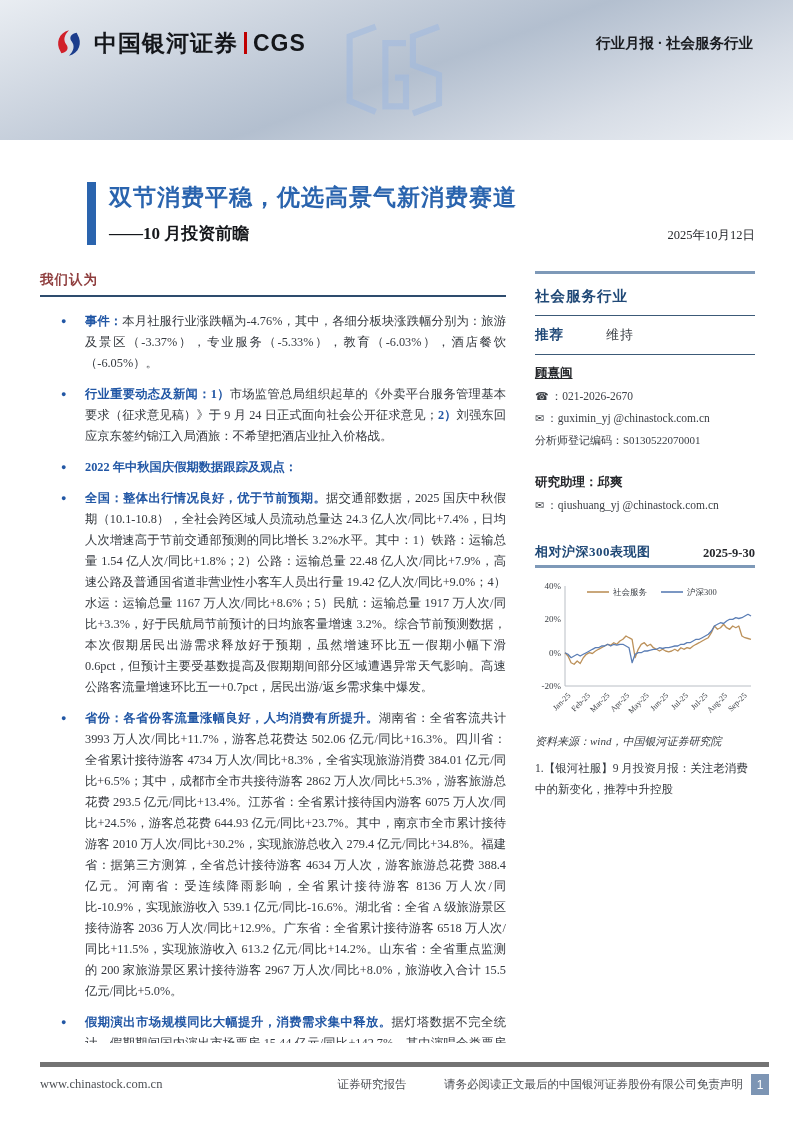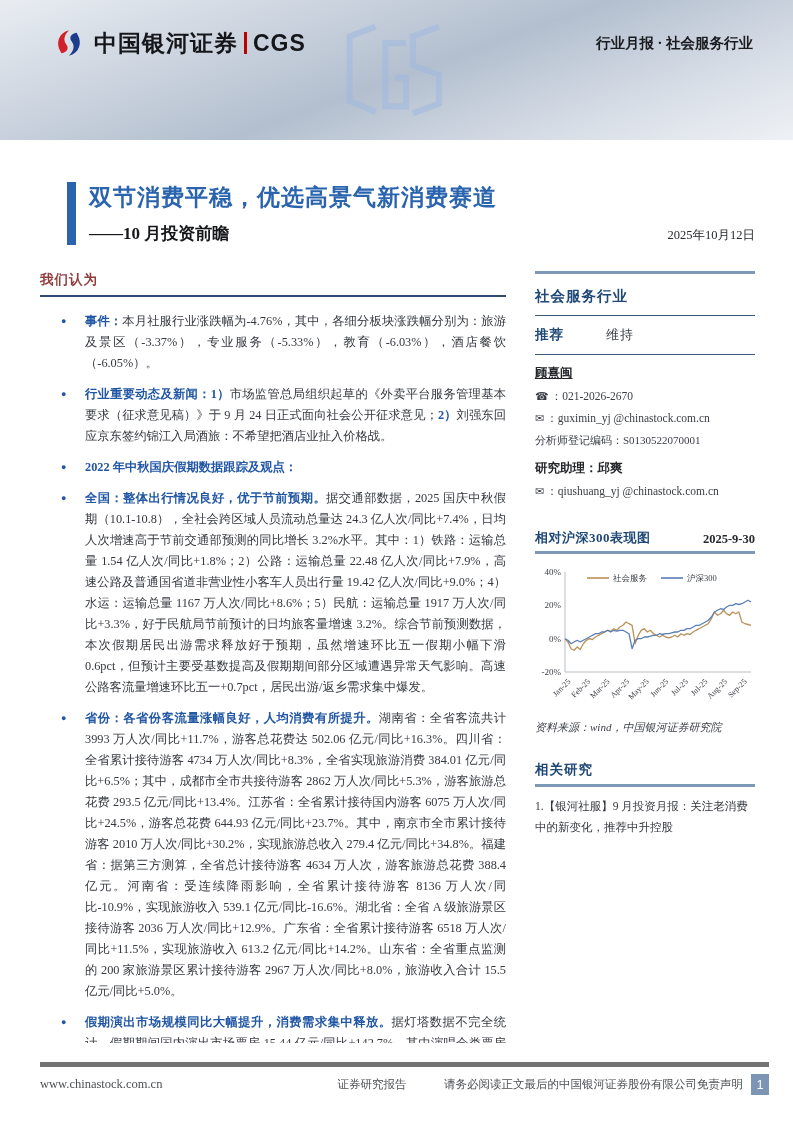--- a/index.html
+++ b/index.html
@@ -12,21 +12,21 @@
   .brand{position:absolute;left:52px;top:26px;display:flex;align-items:center;
          font-family:"Liberation Sans","DejaVu Sans",sans-serif;}
   .brand svg{display:block;}
   .brand-cn{font-size:23px;font-weight:bold;color:#14161a;margin-left:8px;letter-spacing:1px;}
   .brand-sep{width:3px;height:22px;background:#c00000;margin:0 6px;}
   .brand-en{font-size:23px;font-weight:bold;color:#14161a;letter-spacing:1px;}
   .header-label{position:absolute;right:40px;top:34px;font-size:14.5px;font-weight:bold;color:#1a1c20;}
   .watermark{position:absolute;left:340px;top:6px;opacity:0.55;}
 
   
-  .title-block{display:flex;margin:42px 38px 0 37px;padding-left:30px;}
+  .title-block{display:flex;margin:42px 38px 0 57px;padding-left:30px;}
   .title-bar{flex:0 0 9px;background:#2a64ae;margin-right:13px;}
   .title-texts{flex:1;position:relative;padding-top:2px;}
   .report-title{margin:0;font-size:23px;line-height:1.25;color:#2a64ae;font-weight:bold;letter-spacing:1px;}
   .subtitle-row{display:flex;align-items:flex-end;justify-content:space-between;margin-top:9px;}
   .report-subtitle{margin:0;font-size:17px;font-weight:bold;color:#15171b;}
   .report-date{font-size:12.5px;color:#26282c;padding-bottom:1px;}
 
   
   .main{display:flex;gap:29px;padding:26px 38px 0 40px;height:772px;overflow:hidden;box-sizing:content-box;}
   .col-left{flex:0 0 466px;width:466px;}
@@ -45,21 +45,21 @@
                border-bottom:1px solid #3c5a78;}
   .sb-rating{display:flex;align-items:center;padding:10px 0;border-bottom:1px solid #3c5a78;}
   .sb-rating-label{font-size:13.5px;font-weight:bold;color:#1f4876;letter-spacing:1px;}
   .sb-rating-value{font-size:13px;color:#3a3e44;margin-left:42px;letter-spacing:1px;}
   .sb-h{font-size:13.5px;font-weight:bold;color:#1f4876;letter-spacing:1px;margin-top:13px;
         padding-bottom:5px;border-bottom:3px solid #7e99b8;}
   .sb-name{font-size:12.5px;font-weight:bold;color:#24262a;margin-top:10px;text-decoration:underline;}
   .sb-line{font-size:11.5px;color:#3a3e44;margin-top:7px;}
   .sb-line .ico{font-size:11px;color:#3a3e44;margin-right:2px;}
   .sb-license{font-size:11px;color:#3a3e44;margin-top:7px;}
-  .sb-assistant{font-size:12.5px;font-weight:bold;color:#24262a;margin-top:12px;}
+  .sb-assistant{font-size:12.5px;font-weight:bold;color:#24262a;margin-top:26px;}
   .chart-head{display:flex;justify-content:space-between;align-items:flex-end;margin-top:30px;
               padding-bottom:4px;border-bottom:3px solid #7e99b8;}
   .chart-title{font-size:13px;font-weight:bold;color:#1f4876;letter-spacing:0.5px;}
   .chart-date{font-size:12.5px;color:#26282c;font-weight:600;}
   .chart-wrap{margin-top:6px;}
   .chart-source{font-size:11px;font-style:italic;color:#3a3e44;margin-top:4px;}
   .related-head{font-size:13.5px;font-weight:bold;color:#1f4876;letter-spacing:1px;margin-top:26px;
                 padding-bottom:5px;border-bottom:3px solid #7e99b8;}
   .related-item{font-size:11.5px;color:#34383e;line-height:1.85;margin-top:9px;}
 
@@ -190,21 +190,20 @@
             <line x1="52" y1="18" x2="74" y2="18" stroke="#bc915a" stroke-width="1.6"></line>
             <text x="78" y="21" font-size="8.5" fill="#3a3e44" font-family="Liberation Serif,serif">社会服务</text>
             <line x1="126" y1="18" x2="148" y2="18" stroke="#5b7eb5" stroke-width="1.6"></line>
             <text x="152" y="21" font-size="8.5" fill="#3a3e44" font-family="Liberation Serif,serif">沪深300</text>
             <polyline points="30.0,78.7 33.0,82.0 36.1,88.7 39.1,90.3 42.2,87.0 45.2,89.5 48.3,83.7 51.3,80.3 54.4,78.7 57.4,79.5 60.5,77.0 63.5,75.3 66.6,73.7 69.6,72.0 72.7,70.3 75.7,71.2 78.8,68.7 81.8,70.3 84.9,67.0 87.9,65.3 91.0,62.0 94.0,63.7 97.1,65.3 100.1,83.7 103.2,75.3 106.2,70.3 109.3,68.7 112.3,72.0 115.4,70.3 118.4,73.7 121.5,75.3 124.5,77.0 127.6,75.3 130.6,77.0 133.7,77.8 136.7,77.0 139.8,75.3 142.8,77.0 145.9,73.7 148.9,75.3 152.0,73.7 155.0,74.5 158.1,72.0 161.1,70.3 164.2,68.7 167.2,67.0 170.3,65.3 173.3,63.7 176.4,58.7 179.4,52.0 182.5,55.3 185.5,53.7 188.6,50.3 191.6,53.7 194.7,55.3 197.7,52.0 200.8,53.7 203.8,52.0 206.9,62.0 209.9,63.7 213.0,64.5 216.0,65.3" fill="none" stroke="#bc915a" stroke-width="1.3" stroke-linejoin="round"></polyline>
             <polyline points="30.0,78.7 33.0,80.3 36.1,83.7 39.1,82.0 42.2,80.3 45.2,82.0 48.3,80.3 51.3,78.7 54.4,77.0 57.4,75.3 60.5,73.7 63.5,73.7 66.6,72.0 69.6,72.0 72.7,70.3 75.7,72.0 78.8,70.3 81.8,71.2 84.9,70.3 87.9,70.3 91.0,72.0 94.0,73.7 97.1,88.7 100.1,80.3 103.2,78.7 106.2,78.7 109.3,77.0 112.3,77.0 115.4,76.2 118.4,75.3 121.5,75.3 124.5,73.7 127.6,74.5 130.6,73.7 133.7,73.7 136.7,72.8 139.8,72.0 142.8,72.0 145.9,70.3 148.9,70.3 152.0,68.7 155.0,68.7 158.1,67.0 161.1,65.3 164.2,65.3 167.2,63.7 170.3,62.0 173.3,60.3 176.4,57.0 179.4,52.0 182.5,50.3 185.5,48.7 188.6,49.5 191.6,47.0 194.7,45.3 197.7,45.3 200.8,43.7 203.8,44.5 206.9,43.7 209.9,42.0 213.0,40.3 216.0,42.0" fill="none" stroke="#5b7eb5" stroke-width="1.3" stroke-linejoin="round"></polyline>
           </svg>
       </div>
       <div class="chart-source">资料来源：wind，中国银河证券研究院</div>
 
-      <div class="related-head">相关研究</div>
       <div class="related-item">1.【银河社服】9 月投资月报：关注老消费中的新变化，推荐中升控股</div>
     </div>
   </div>
 
   <div class="footer">
     <span class="footer-url">www.chinastock.com.cn</span>
     <span class="footer-center">证券研究报告</span>
     <span class="footer-disclaimer">请务必阅读正文最后的中国银河证券股份有限公司免责声明</span>
     <span class="footer-pagebox">1</span>
   </div>

